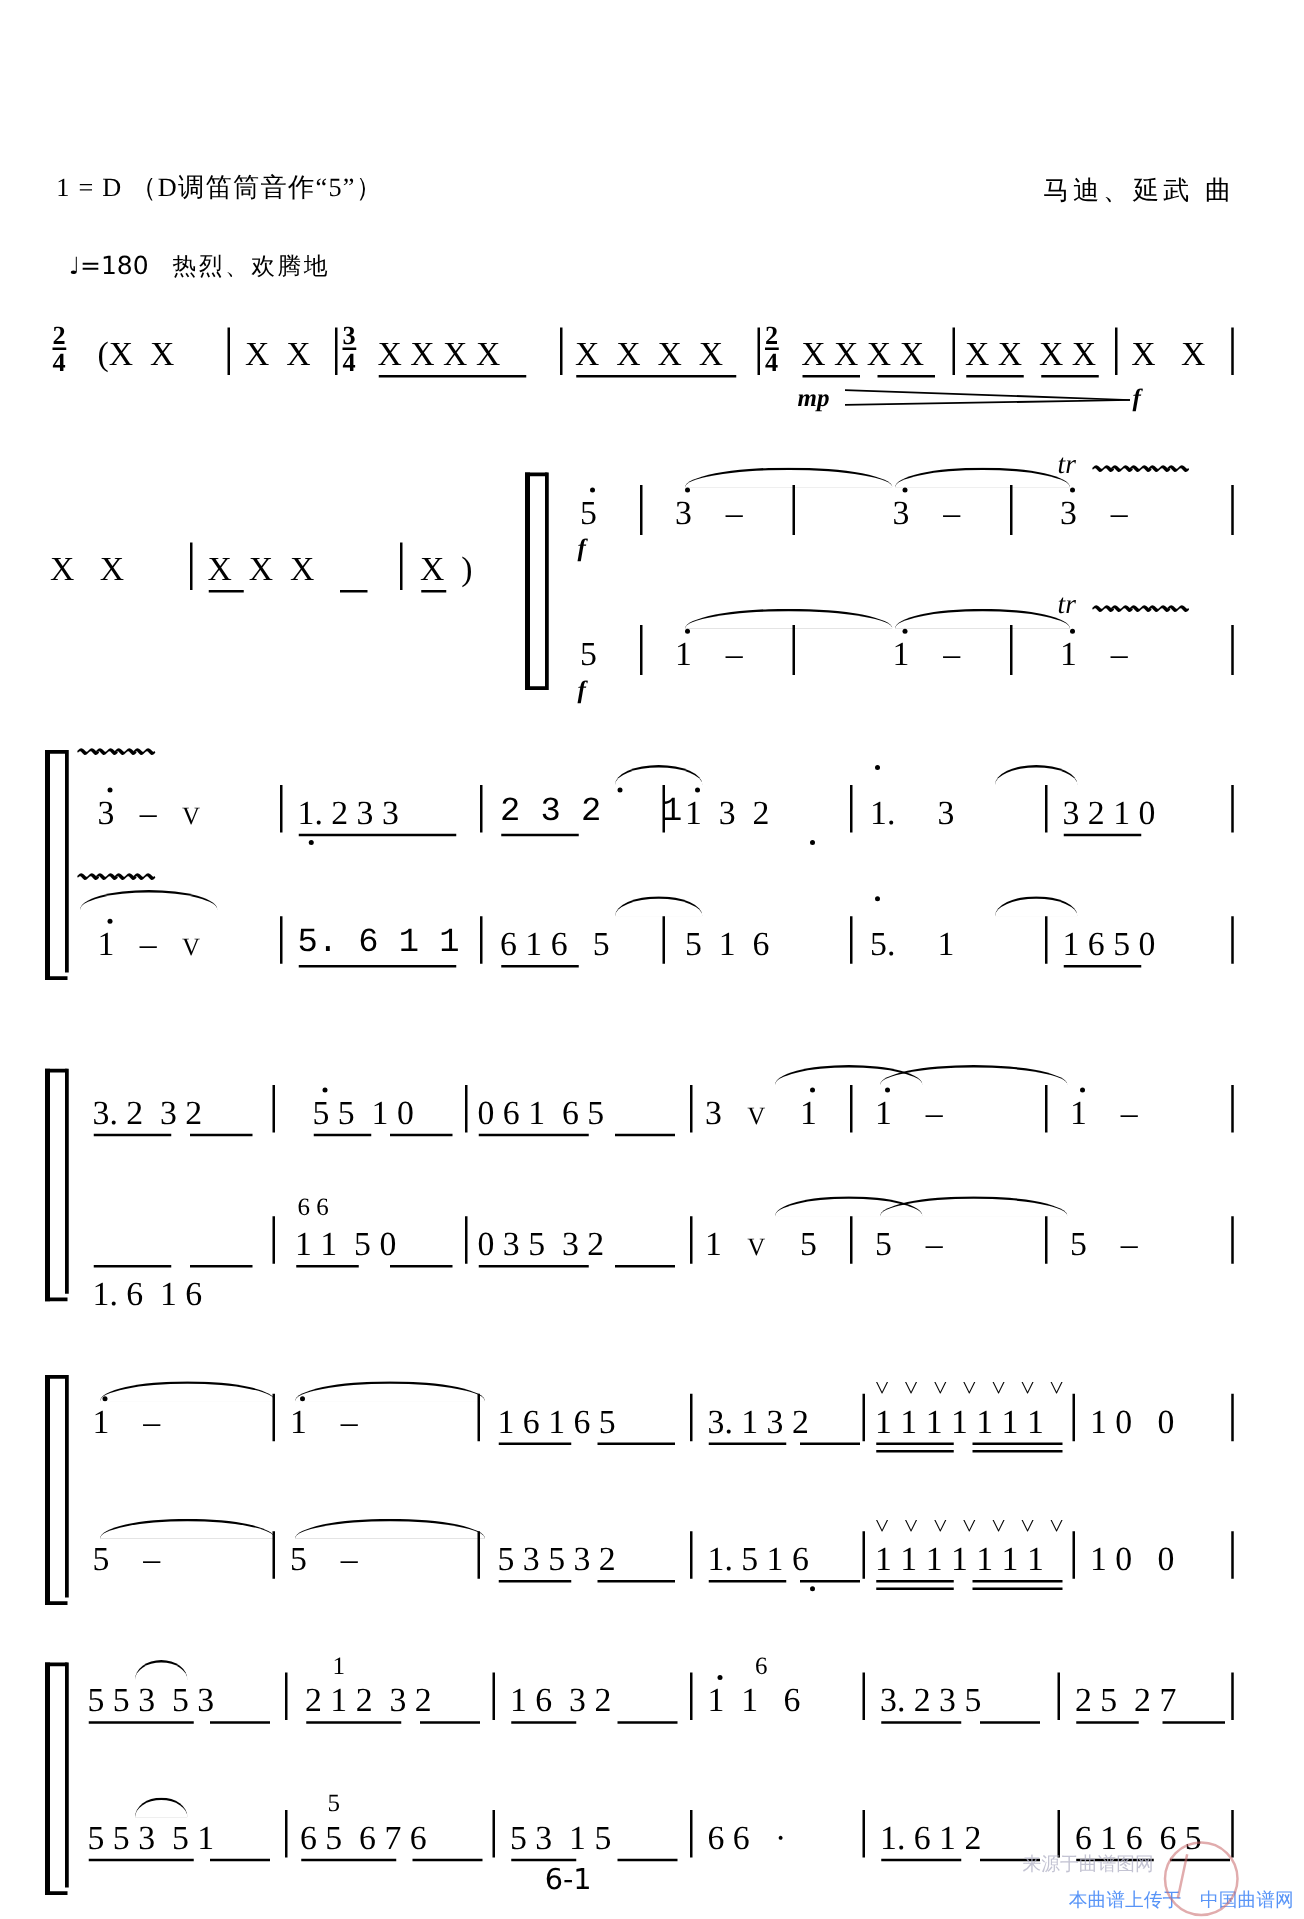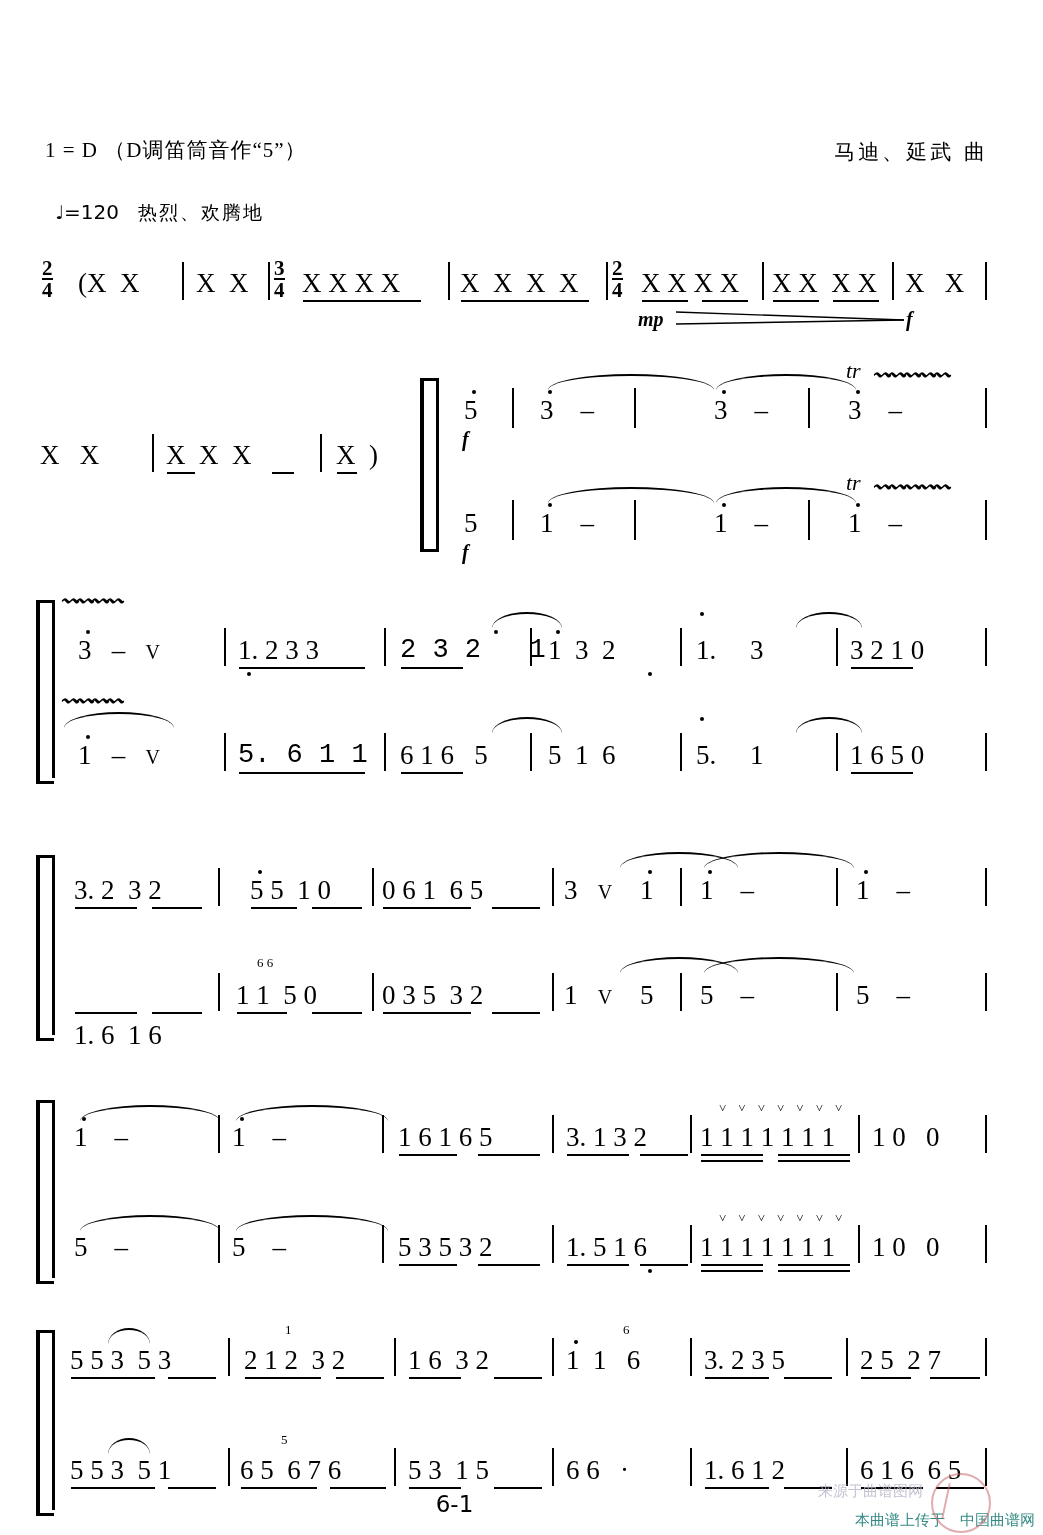--- a/index.html
+++ b/index.html
@@ -39,21 +39,21 @@
   .tempo .cn{letter-spacing:2px;font-size:19px;}
 
   
   .mus{
     position:absolute;
     font-family:"Liberation Serif", serif;
     font-size:27px;
     white-space:pre;
     letter-spacing:0px;
   }
-  .small{font-size:13px;margin-left:19px;}
+  .small{font-size:20px;}
 
   .meter{
     position:absolute;
     font-family:"Liberation Serif",serif;
     font-weight:700;
     font-size:21px;
     line-height:20px;
     text-align:center;
   }
   .meter span{display:block;}
@@ -79,21 +79,21 @@
 
   .hairpin{position:absolute;}
   .dyn{position:absolute;font-style:italic;font-family:"Liberation Serif",serif;font-size:20px;font-weight:700;}
 
   .pagenum{
     position:absolute;bottom:18px;left:0;width:909px;text-align:center;
     font-size:23px;font-family:"DejaVu Sans",sans-serif;
   }
   .wm{
     position:absolute;right:8px;bottom:6px;
-    font-size:15px;color:#0f766e;font-family:"DejaVu Sans",sans-serif;
+    font-size:15px;color:#3b82f6;font-family:"DejaVu Sans",sans-serif;
     text-align:right;line-height:17px;opacity:.85;
   }
   .wm2{
     position:absolute;right:120px;bottom:34px;
     font-size:15px;color:#b5b5c8;font-family:"DejaVu Sans",sans-serif;opacity:.8;
   }
   .stamp{
     position:absolute;right:52px;bottom:2px;width:56px;height:56px;
     border:2px solid #c9696b;border-radius:50%;opacity:.55;
   }
@@ -108,21 +108,21 @@
 <div class="page">
 
 
   <div class="keyline">
     <span>1 = D （D调笛筒音作“5”）</span>
   </div>
 
   <div class="composer">马迪、延武 曲</div>
 
   <div class="tempo">
-    <span class="noteq">♩</span><span>=120</span>
+    <span class="noteq">♩</span><span>=180</span>
     &nbsp;&nbsp;<span class="cn">热烈、欢腾地</span>
   </div>
 
   <div class="meter" style="top:258px;left:42px;">
     <span class="num">2</span>
       <span style="border-top:2px solid #000;">4</span>
   </div>
   <div class="mus" style="top:268px;left:78px;">(X&nbsp;&nbsp;X</div>
   <div class="barline" style="top:262px;left:182px;height:38px;"></div>
   <div class="mus" style="top:268px;left:196px;">X&nbsp;&nbsp;X</div>

